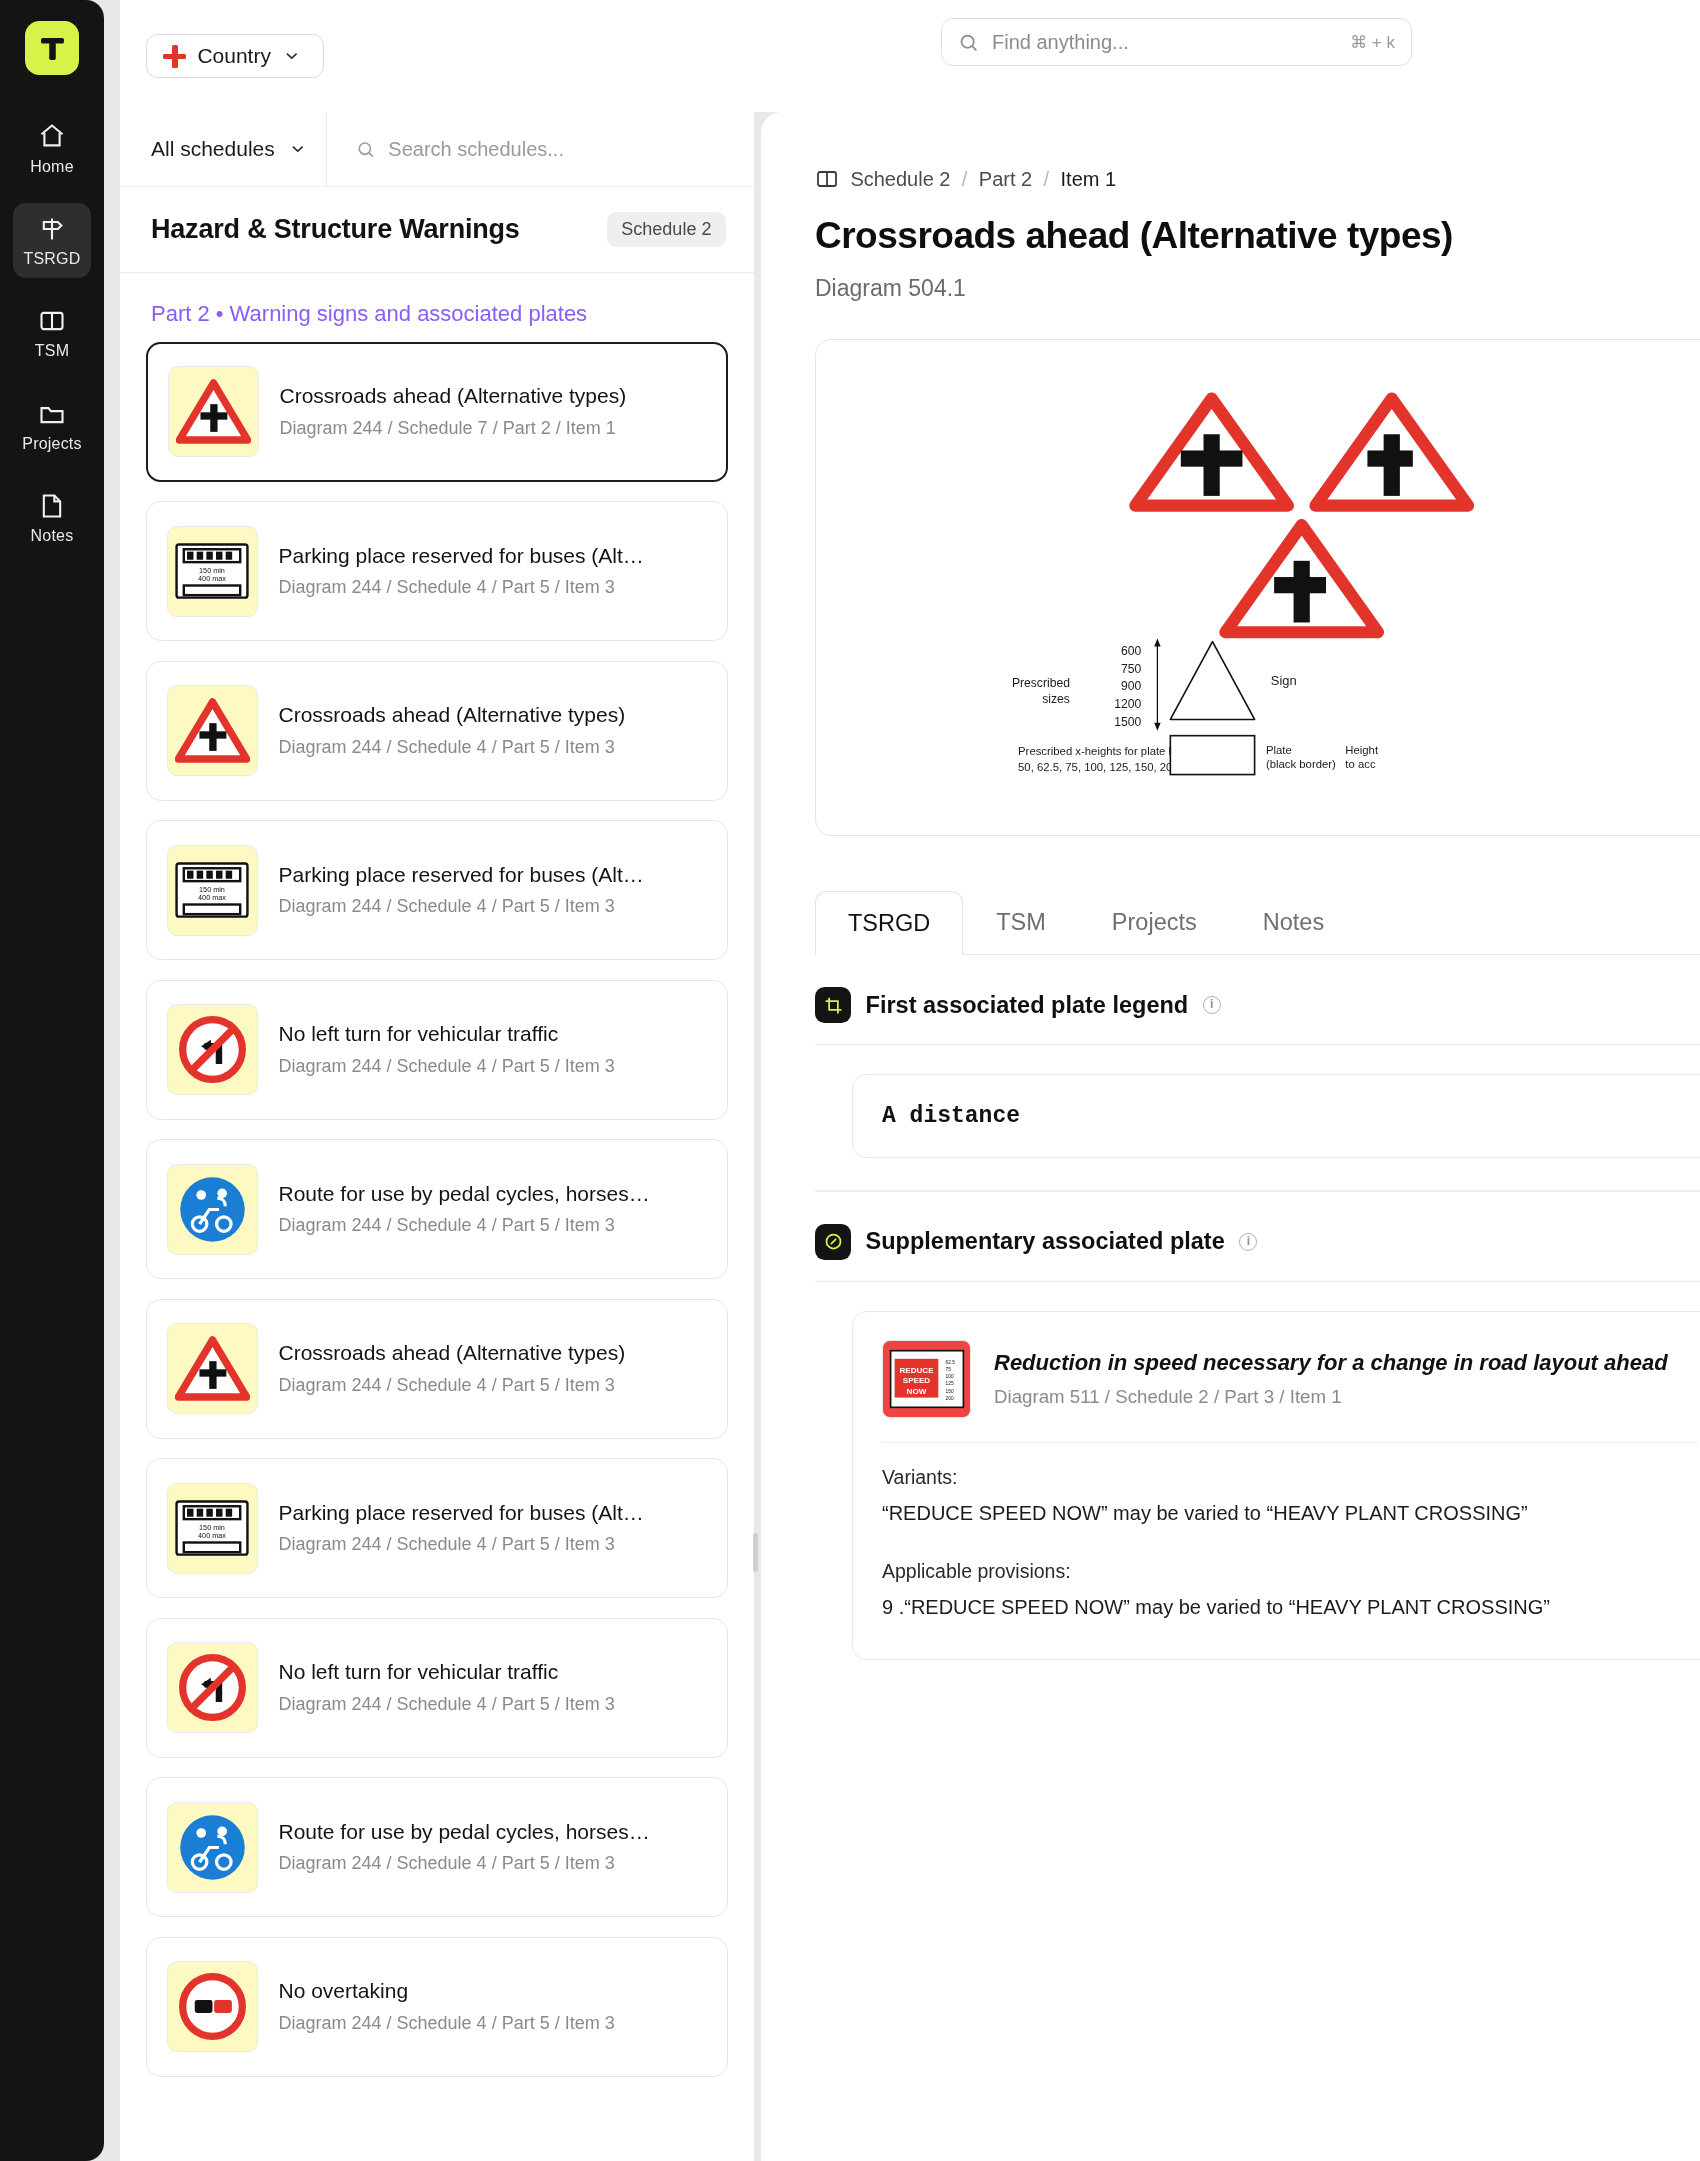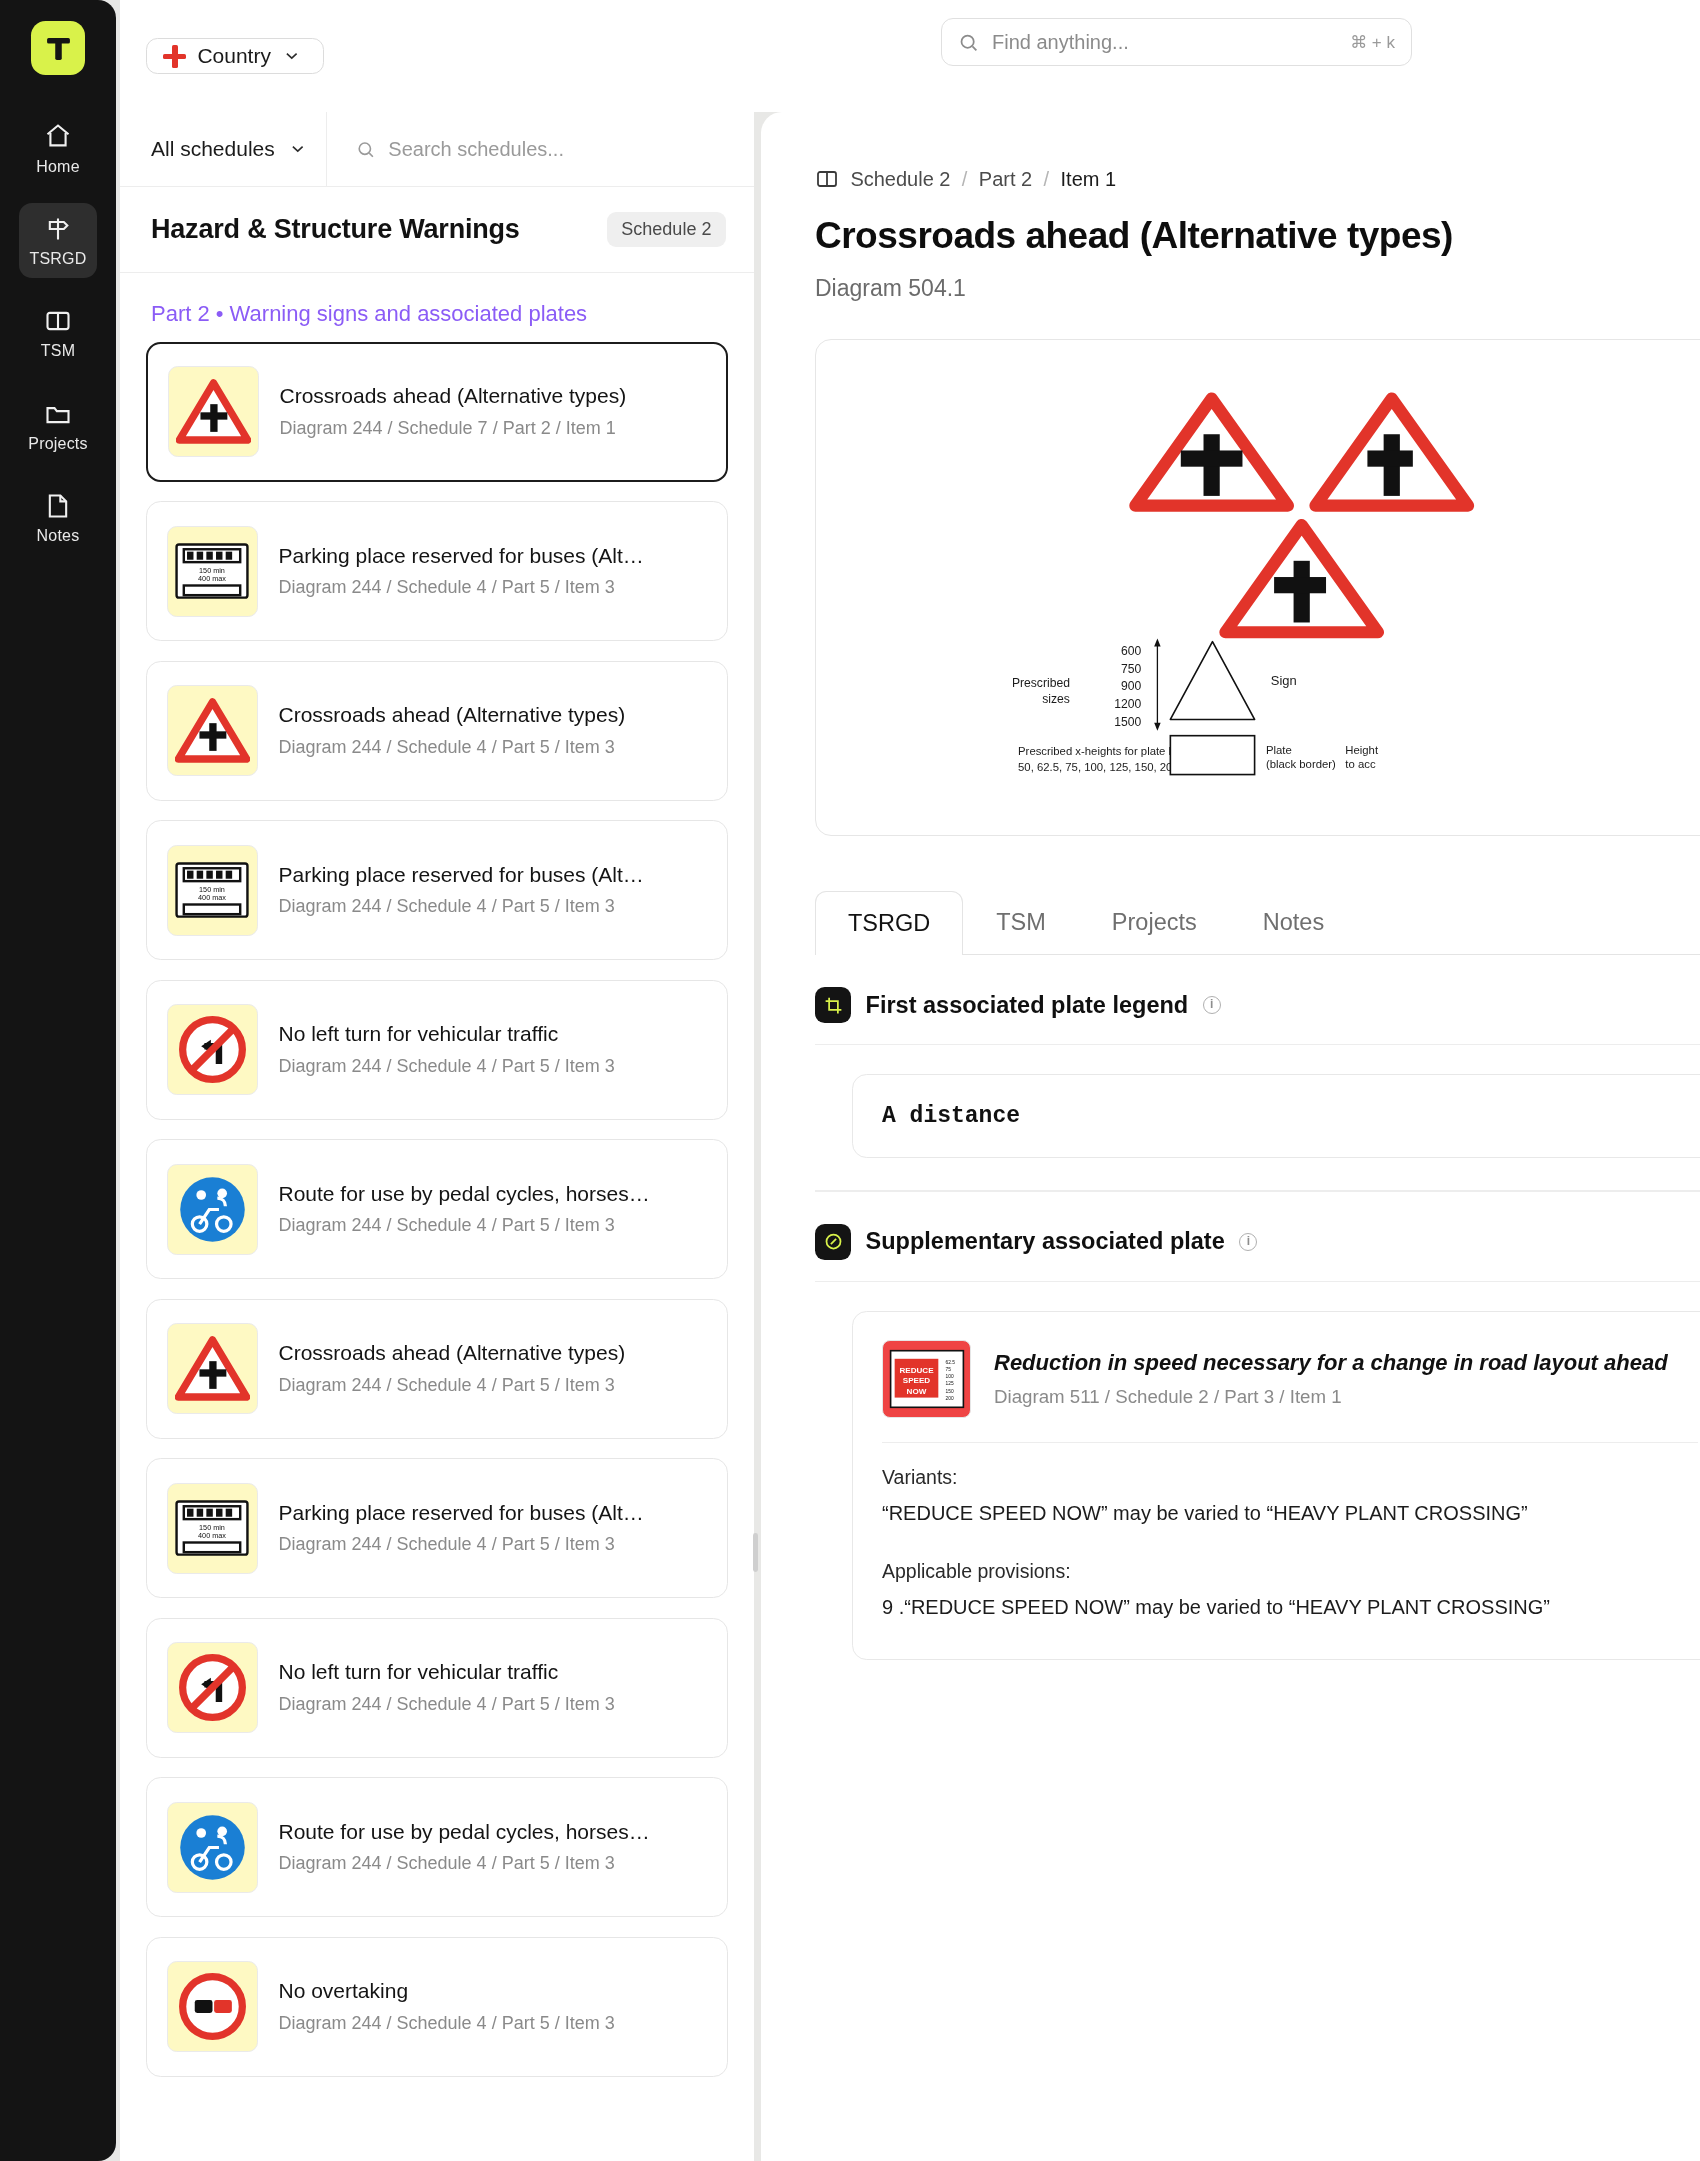--- a/index.html
+++ b/index.html
@@ -14,21 +14,21 @@
     position: relative;
     width: 1701px;
     height: 2161px;
     background: #e8e8e6;
   }
 
   
   .rail {
     position: absolute;
     left: 0; top: 0;
-    width: 116px;
+    width: 104px;
     height: 2161px;
     background: #141414;
     border-radius: 0 18px 18px 0;
     display: flex;
     flex-direction: column;
     align-items: center;
     padding-top: 21px;
   }
   .logo {
     width: 54px; height: 54px;
@@ -63,21 +63,21 @@
     position: absolute;
     left: 120px; top: 0;
     width: 1581px; height: 112px;
     background: #ffffff;
     border-radius: 0 0 0 0;
     display: flex;
     align-items: center;
   }
   .country-chip {
     margin-left: 26px;
-    height: 36px;
+    height: 44px;
     padding: 0 21px 0 16px;
     border: 1.3px solid #dcdcdc;
     border-radius: 11.4px;
     display: flex;
     align-items: center;
     gap: 11.4px;
     background: #fff;
     cursor: pointer;
   }
   .country-chip .label {

